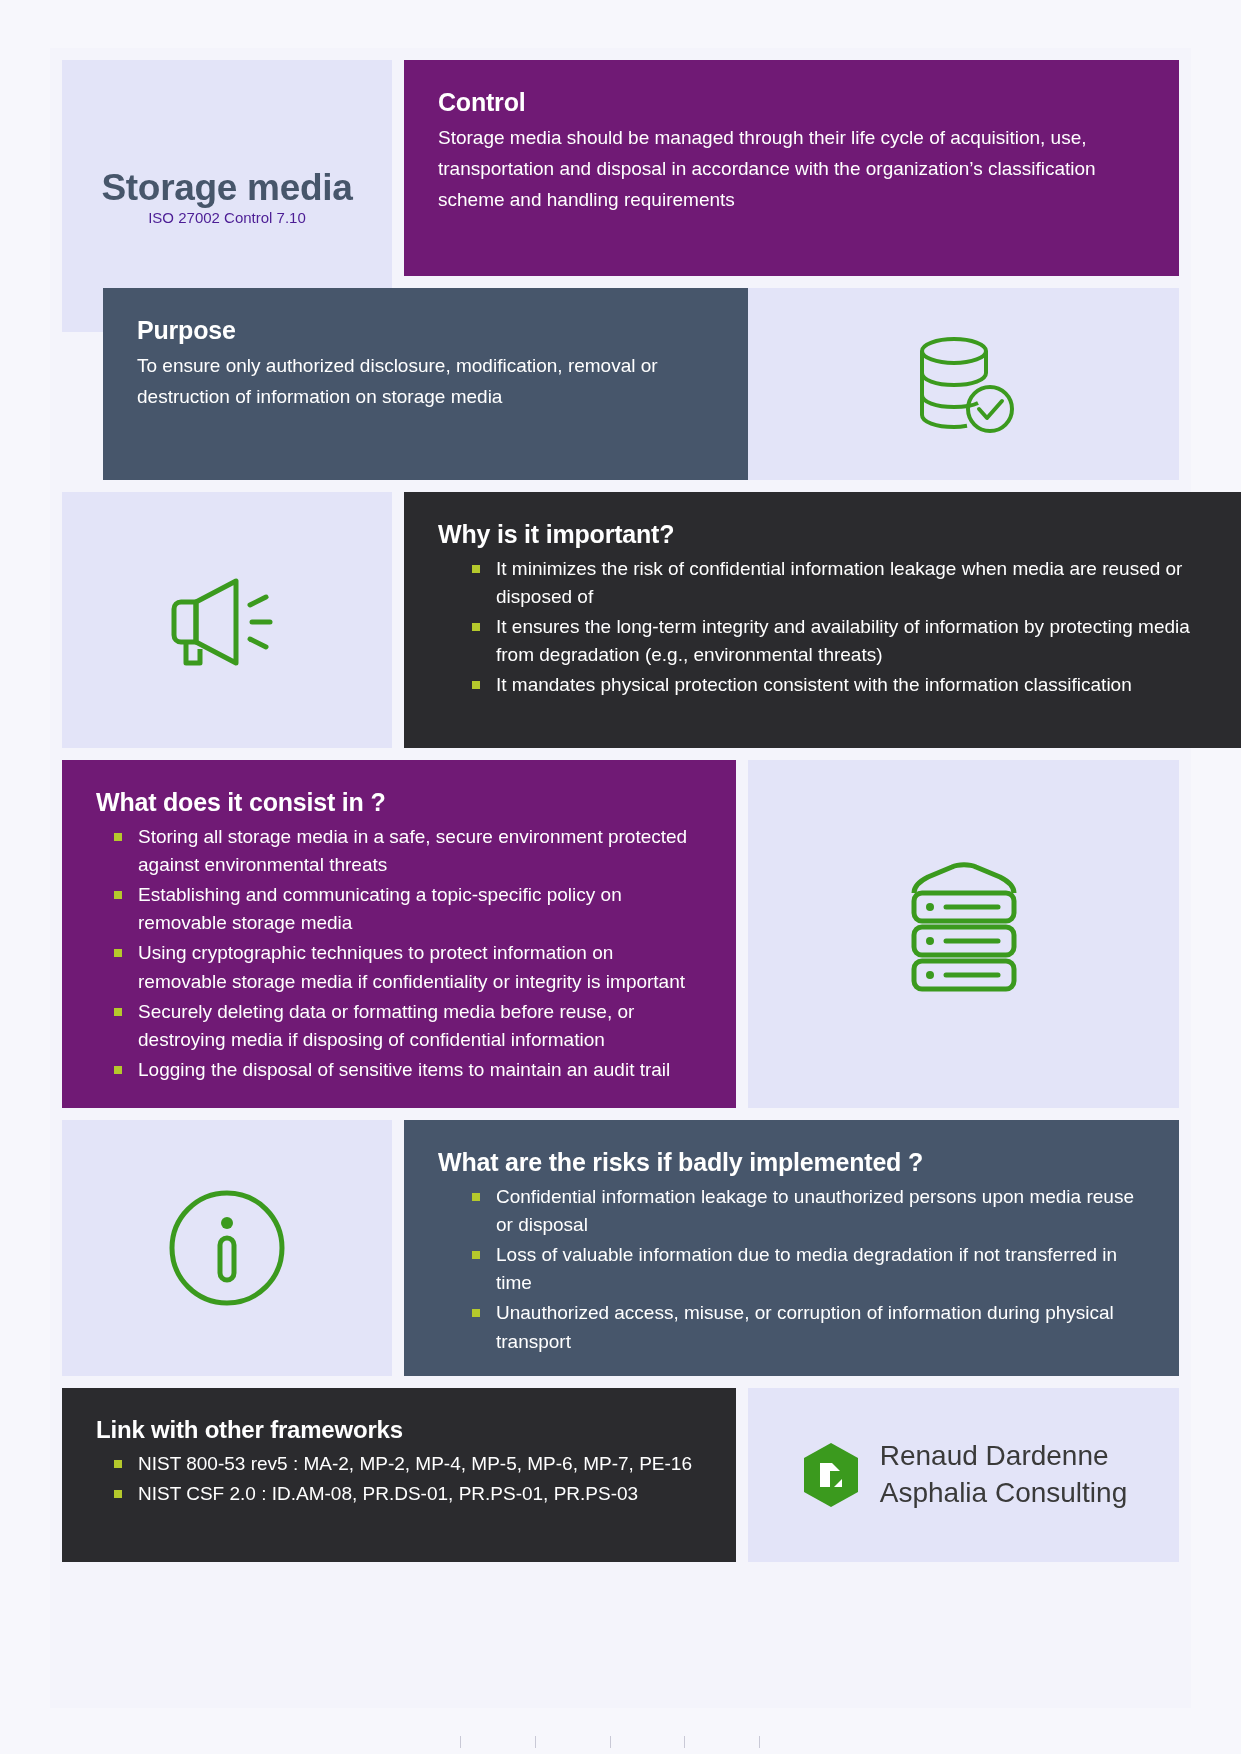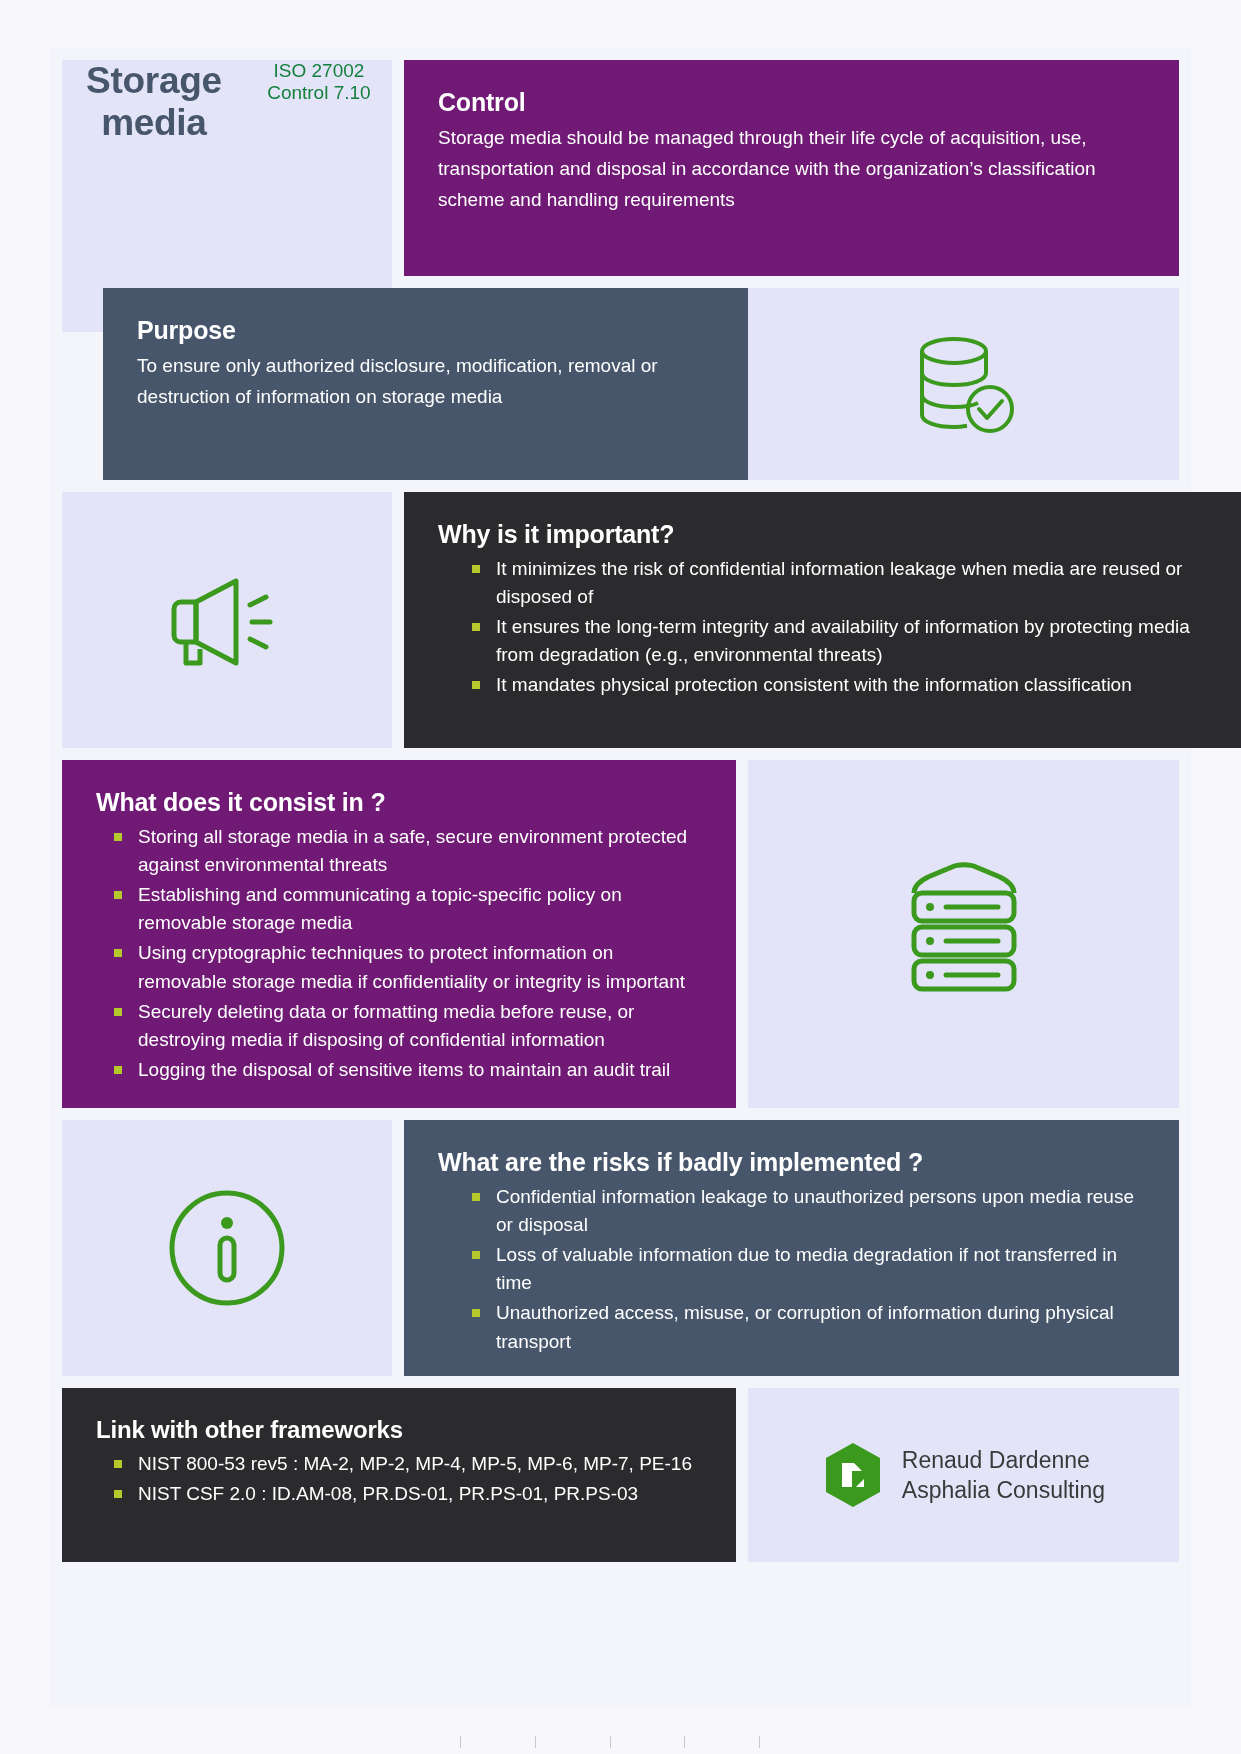--- a/index.html
+++ b/index.html
@@ -40,22 +40,22 @@
 
   h1.title {
     margin: 0;
     font-size: 37px;
     font-weight: bold;
     color: #47566b;
     text-align: center;
     letter-spacing: -0.3px;
   }
   .subtitle {
-    font-size: 19px;
-    color: #15803d;
+    font-size: 15px;
+    color: #4c1d95;
     text-align: center;
   }
 
   h2 {
     margin: 0 0 6px 0;
     font-size: 25px;
     font-weight: bold;
     letter-spacing: -0.2px;
   }
   h2.small { font-size: 24px; }
@@ -94,21 +94,21 @@
   }
 
   .logo-row {
     display: flex;
     align-items: center;
     justify-content: center;
     gap: 18px;
     height: 100%;
   }
   .logo-text {
-    font-size: 23px;
+    font-size: 28px;
     color: #3a3a3a;
     line-height: 1.32;
   }
   .footer-dots {
     position: absolute;
     left: 460px;
     bottom: 6px;
     width: 300px;
     height: 14px;
     display: flex;
@@ -123,21 +123,21 @@
   }
 </style>
 </head>
 <body>
 
 <div class="page">
   <div class="sheet"></div>
 
   <div class="grid">
 
-    <div class="block lav" style="left:0px; top:0px; width:330px; height:272px; display:flex; flex-direction:row; justify-content:center;">
+    <div class="block lav" style="left:0px; top:0px; width:330px; height:272px; display:flex; flex-direction:column; justify-content:center;">
       <h1 class="title">Storage media</h1>
       <div class="subtitle">ISO 27002 Control 7.10</div>
     </div>
 
     <div class="block green pad-c" style="left:342px; top:0px; width:775px; height:216px;">
       <h2>Control</h2>
       <div class="para">Storage media should be managed through their life cycle of acquisition, use, transportation and disposal in accordance with the organization’s classification scheme and handling requirements</div>
     </div>
 
     <div class="block slate pad-c" style="left:0px; top:228px; width:674px; height:192px;margin-left:41px;">

